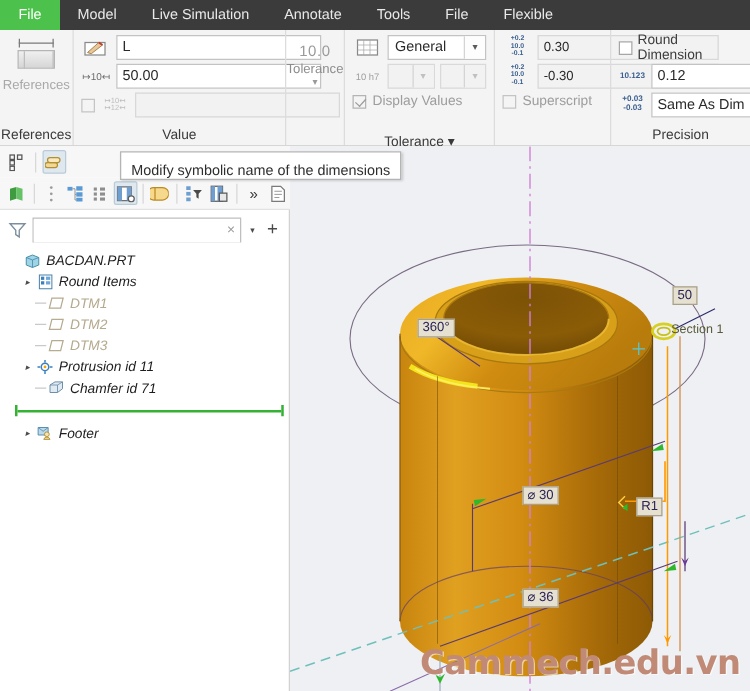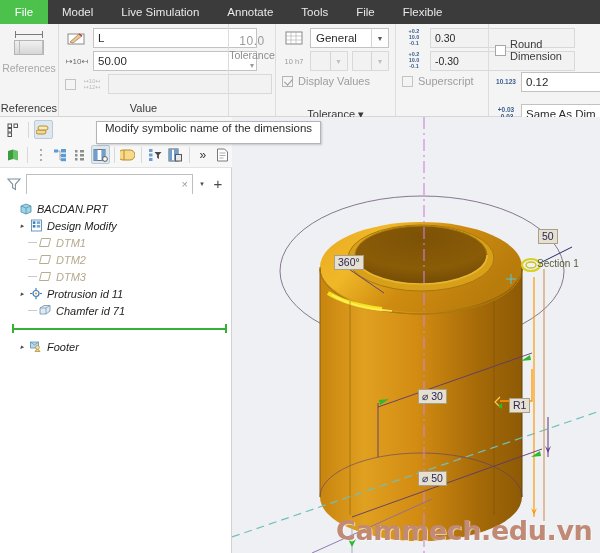--- a/index.html
+++ b/index.html
@@ -94,21 +94,21 @@
     border-left:1px solid #d4d4d4; display:flex; align-items:center; justify-content:center;
     font-size:7px; color:#5a5a5a; background:#fdfdfd;
   }
   .sel.disabled { background:#f2f2f2; border-color:#d9d9d9; }
   .sel.disabled .arrowbox { color:#c0c0c0; background:#f2f2f2;}
   .chkrow { display:flex; align-items:center; gap:5px; margin-top:4px; }
   .chkrow .t { font-size: 11px; color:#9d9d9d; }
 
   
   .g-prec { width: 112px; }
-  .precrow { display:flex; align-items:center; gap:4px; margin-bottom:3px; height:20px;margin-top:12px; }
+  .precrow { display:flex; align-items:center; gap:4px; margin-bottom:3px; height:20px; }
   .preclbl { font-size: 11px; color:#3b3b3b; }
   .tinyicon { width:22px; flex:none; font-size:6.5px; color:#3a5f8f; text-align:center; line-height:1.05; font-weight:bold;}
 
   
   .tbar2 {
     position: absolute; top: 117px; left: 0; width: 232px; height: 25px;
     background: #f7f7f7; display:flex; align-items:center; gap: 2px; padding-left: 4px;
   }
   .tbar3 {
     position: absolute; top: 142px; left: 0; width: 232px; height: 26px;
@@ -120,21 +120,21 @@
     font-size: 11px; color:#4a4a4a; border:1px solid transparent; border-radius:2px;
   }
   .tb-ico.active { background: #dfe8ef; border-color:#b9cbd8; }
   .tb-sep { width:1px; height:16px; background:#d8d8d8; margin:0 3px; }
 
   
   .tooltip {
     position: absolute; left: 96px; top: 121px; height: 23px;
     background: #ffffff; border: 1px solid #b4b4b4;
     box-shadow: 1px 1px 2px rgba(0,0,0,.18);
-    display: flex; align-items: flex-start; padding: 0 8px;
+    display: flex; align-items: flex-end; padding: 0 8px;
     font-size: 11.5px; color: #2e2e2e; white-space: nowrap; z-index: 40;
   }
 
   
   .leftpanel {
     position: absolute; top: 168px; left: 0; width: 232px; height: 385px;
     background: #ffffff; border-right: 1px solid #d2d2d2;
   }
   .filterbar { display:flex; align-items:center; gap:4px; padding: 6px 6px 4px 6px; }
   .funnel { width:16px; height:16px; flex:none; }
@@ -478,21 +478,21 @@
         <span class="exp">▸</span>
         <span class="tico">
           <svg width="13" height="13" viewBox="0 0 13 13">
             <rect x="1.5" y="1" width="10" height="11" fill="#fff" stroke="#4a7fa8" stroke-width=".8"></rect>
             <rect x="2.8" y="2.3" width="2.6" height="2.6" fill="#3a7fc0"></rect>
             <rect x="2.8" y="6" width="2.6" height="2.6" fill="#3a7fc0"></rect>
             <rect x="6.8" y="2.3" width="3.4" height="2.6" fill="#6fa8d8"></rect>
             <rect x="6.8" y="6" width="3.4" height="2.6" fill="#6fa8d8"></rect>
           </svg>
         </span>
-        <span class="tlabel">Design Modify</span>
+        <span class="tlabel">Round Items</span>
       </div>
 
       <div class="trow ind1 dimtxt">
         <span class="exp"></span>
         <span class="dashline"></span>
         <span class="tico">
           <svg width="14" height="11" viewBox="0 0 14 11">
             <path d="M3.5 1.5 L12.5 1.5 L10.5 9.5 L1.5 9.5 Z" fill="none" stroke="#b7ab90" stroke-width="1"></path>
           </svg>
         </span>
@@ -651,19 +651,19 @@
       <path d="M268 280 l-5 5 l5 5" fill="none" stroke="#ffcc44" stroke-width="1.2"></path>
       <line x1="316" y1="300" x2="316" y2="340" stroke="#5a3a72" stroke-width="1"></line>
       <path d="M316 336 l-3 -7 l3 3 l3 -3 Z" fill="#6a3a9a"></path>
       <path d="M270 286 l-4 3 l4 3" fill="#2db82d"></path>
     </svg>
 
     <div class="dimlabel" style="left:102px;top:138px;">360°</div>
     <div class="dimlabel" style="left:306px;top:112px;">50</div>
     <div class="dimlabel" style="left:277px;top:281px;">R1</div>
     <div class="dimlabel" style="left:186px;top:272px;">⌀ 30</div>
-    <div class="dimlabel" style="left:186px;top:354px;">⌀ 50</div>
+    <div class="dimlabel" style="left:186px;top:354px;">⌀ 36</div>
     <div class="seclabel" style="left:305px;top:141px;">Section 1</div>
   </div>
 
   <div class="watermark">Cammech.edu.vn</div>
 
 </div>
 
 </body></html>

